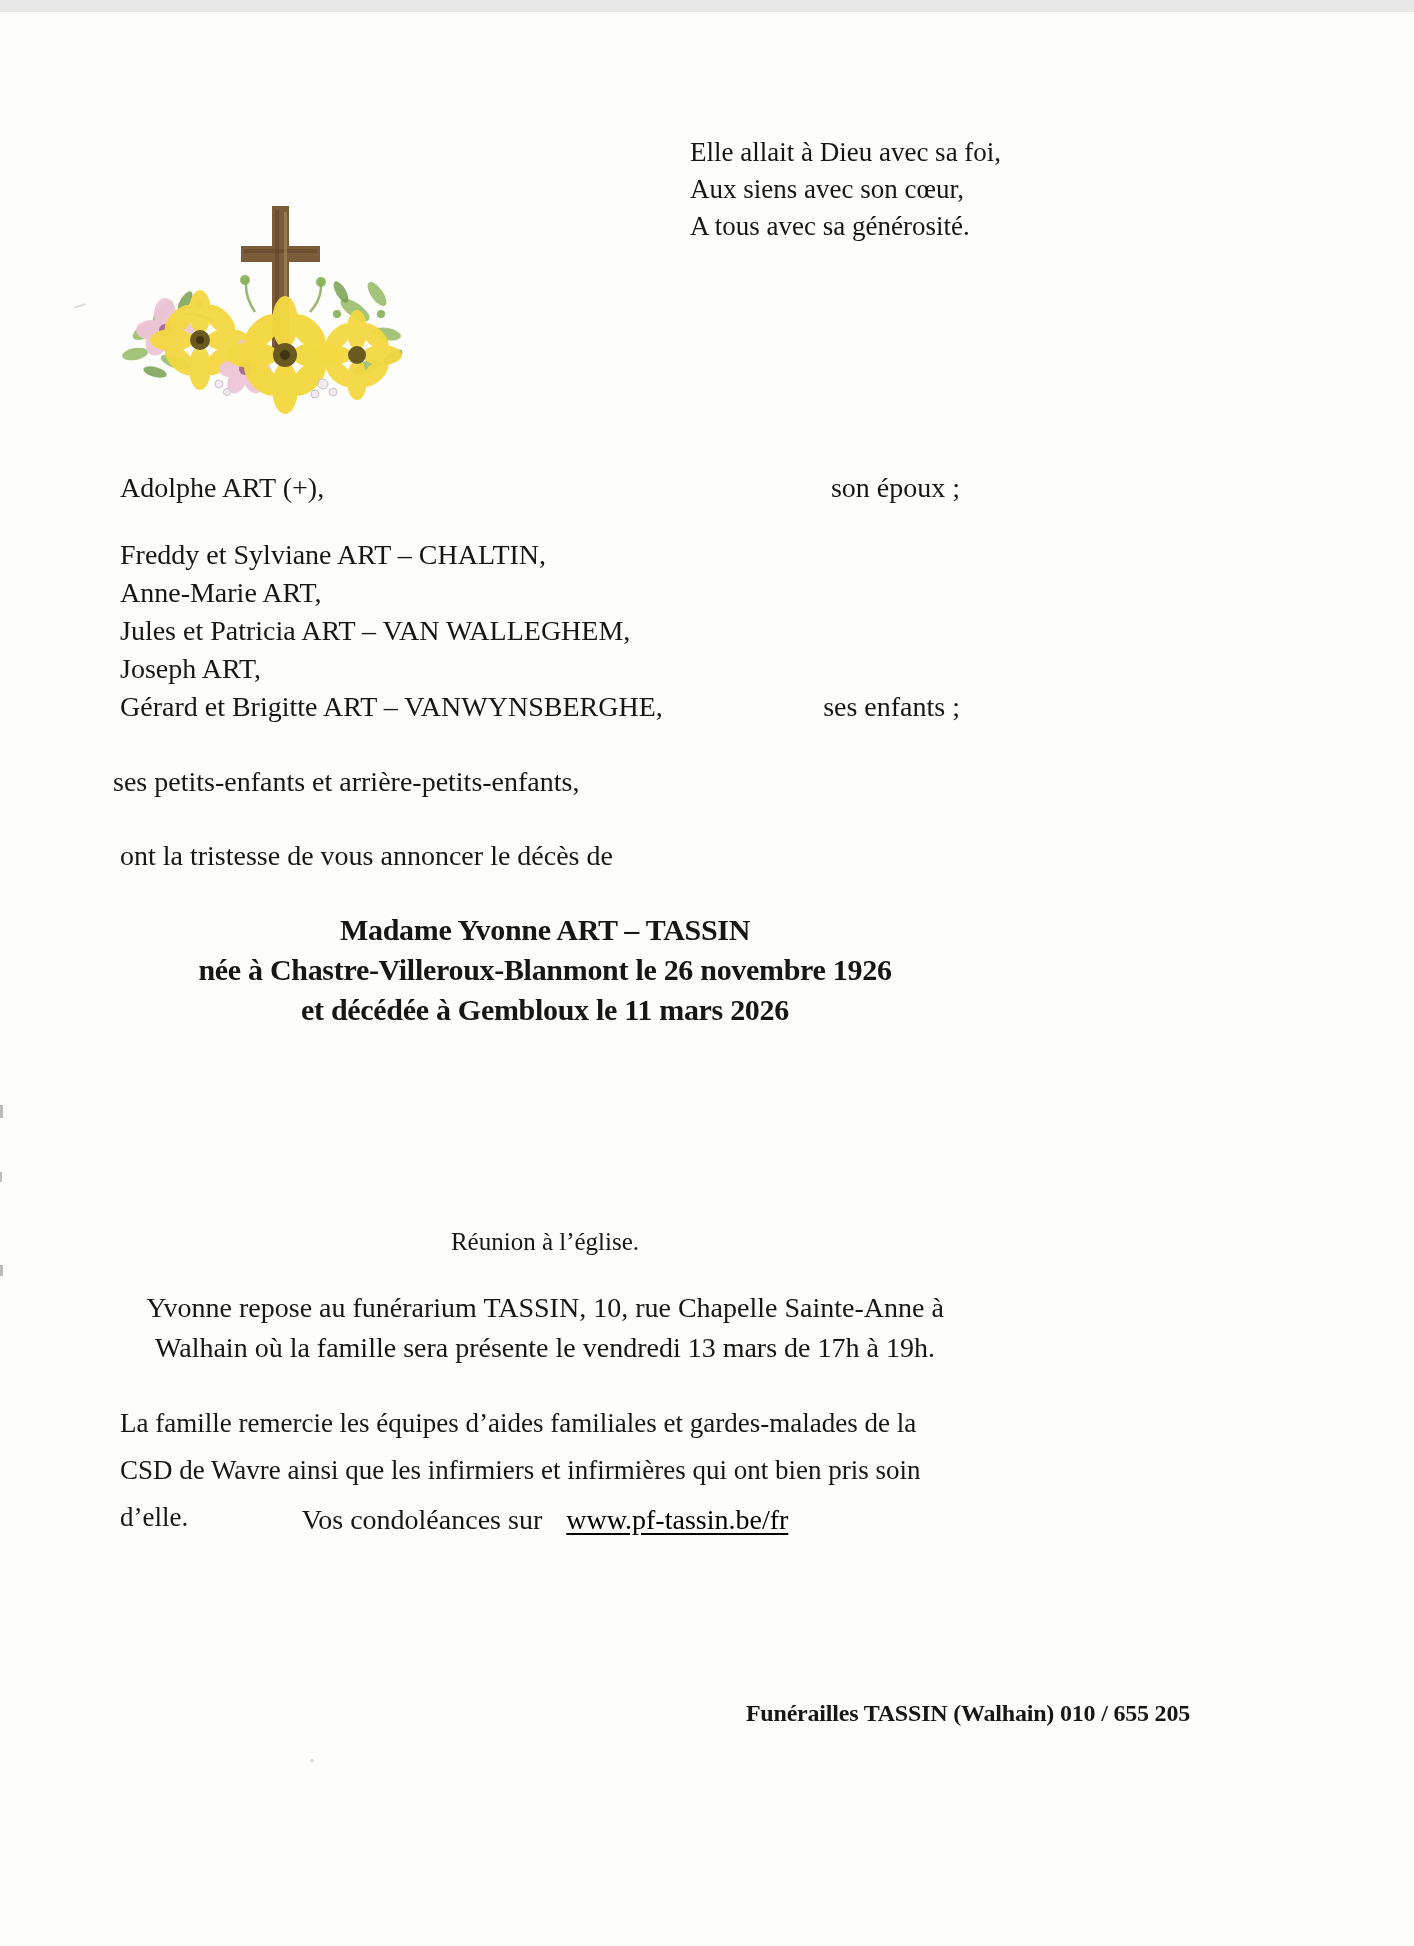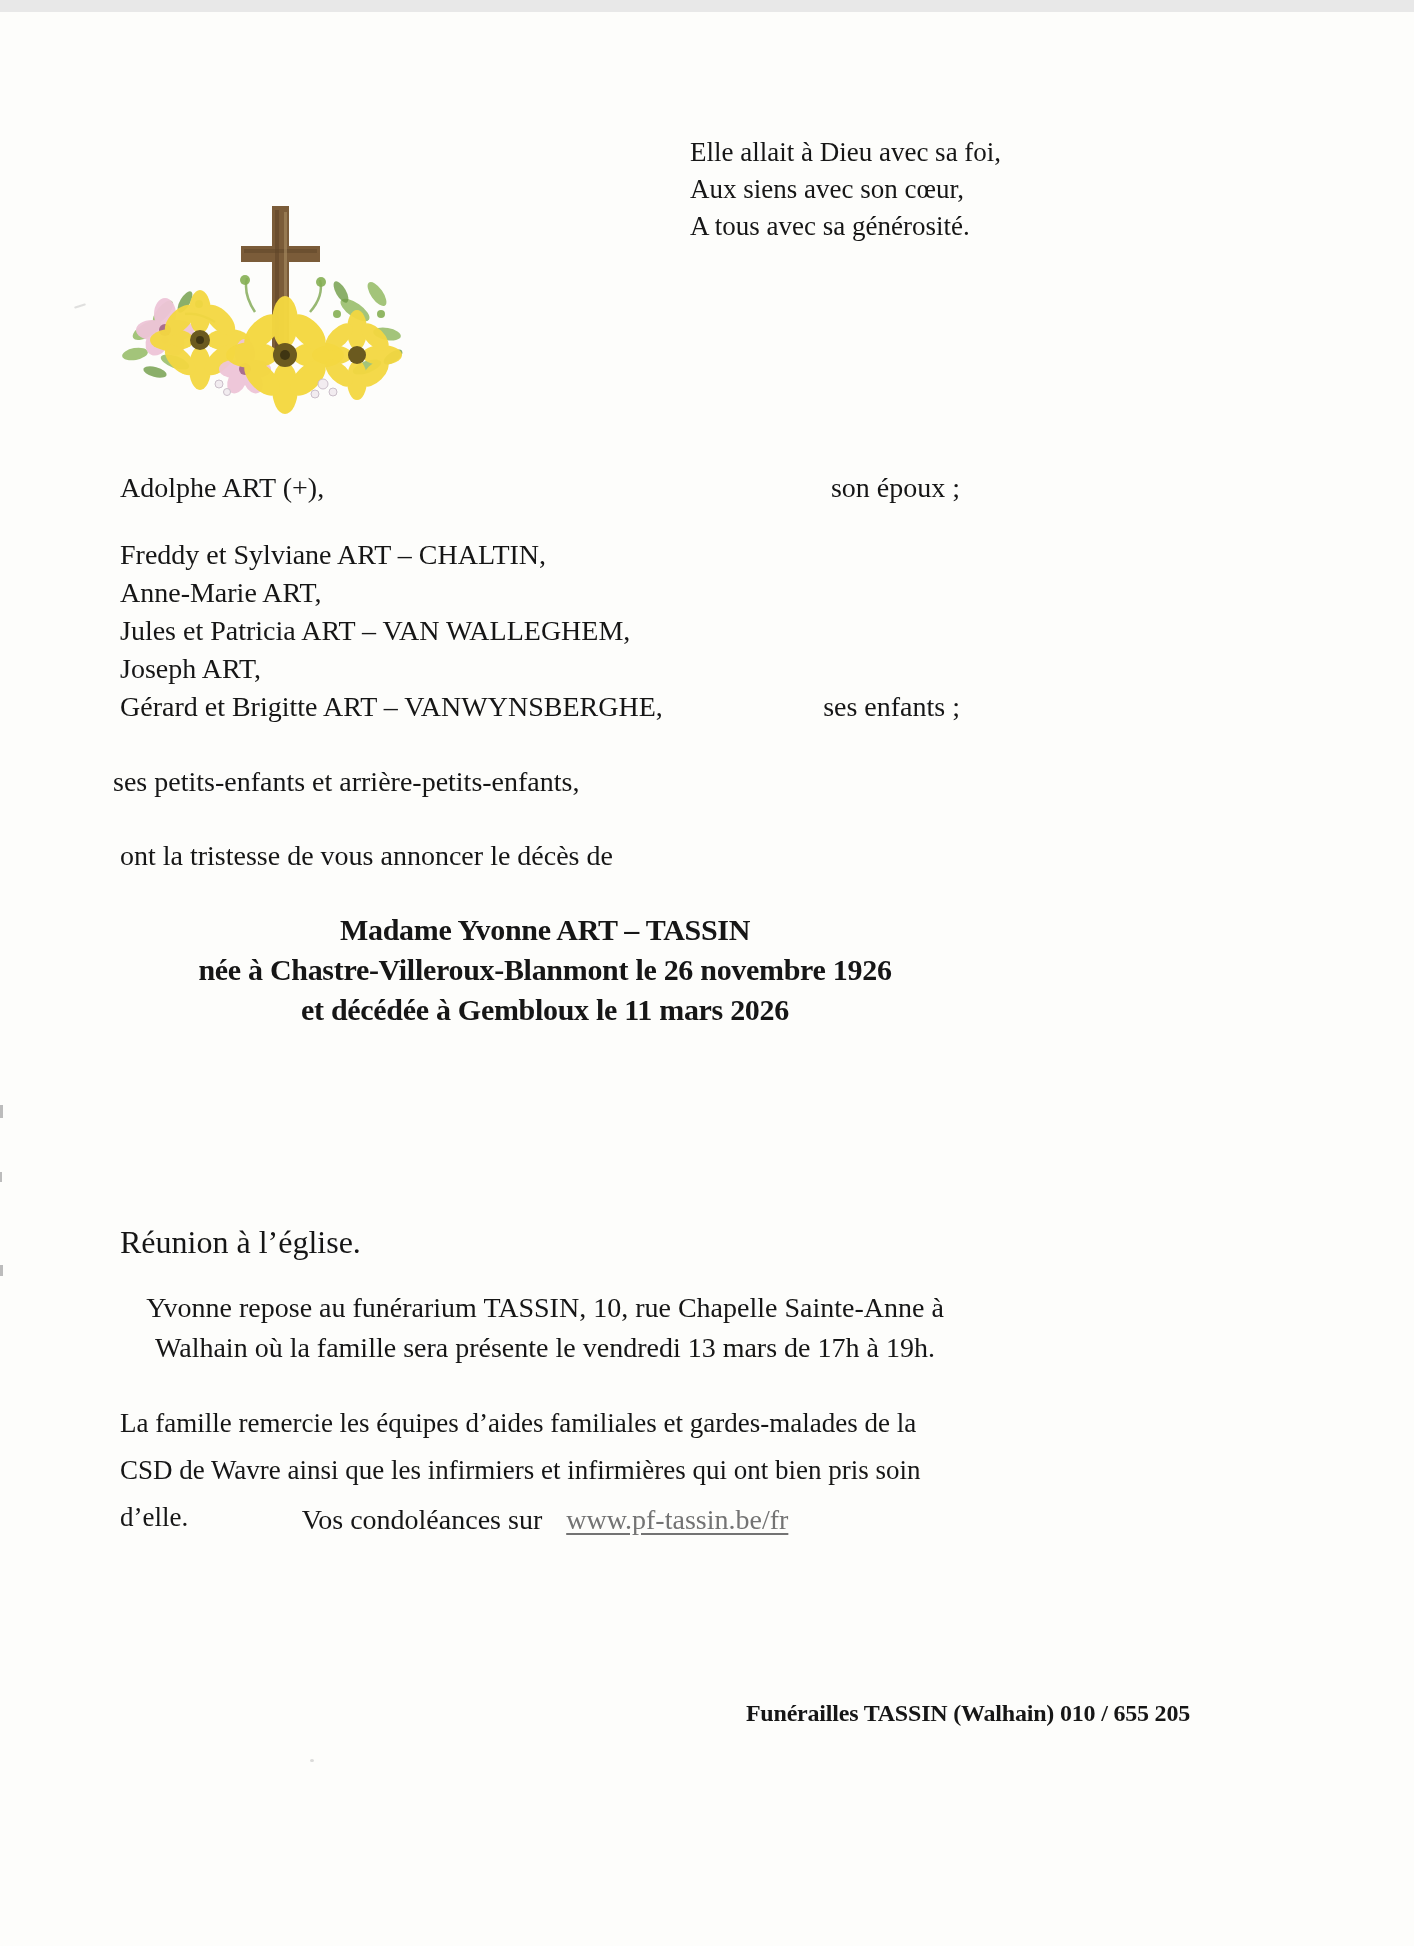--- a/index.html
+++ b/index.html
@@ -49,38 +49,38 @@
     font-size:30px;line-height:40px;
     letter-spacing:-0.3px;
   }
 
   .ceremony{
     left:135px;top:1048px;width:820px;
     text-align:center;font-size:28px;line-height:40px;
   }
   .ceremony .bold{font-weight:bold;}
 
-  .meeting{left:120px;top:1212px;width:850px;font-size:32px;line-height:36px;}
+  .meeting{left:120px;top:1212px;width:850px;text-align:center;font-size:25px;line-height:36px;}
 
   .repose{
     left:145px;top:1276px;width:800px;
     text-align:center;font-size:28px;line-height:40px;
   }
 
   .thanks{
     left:120px;top:1388px;width:850px;
     text-align:left;font-size:27px;line-height:47px;
   }
 
   .condolences{
     left:120px;top:1490px;width:850px;
     text-align:center;font-size:28px;line-height:36px;
   }
   .condolences .site-link{
-    color:#737373;text-decoration:underline;
+    color:#000000;text-decoration:underline;
     text-underline-offset:4px;cursor:pointer;margin-left:24px;
   }
 
   .footer-line{
     right:224px;top:1688px;
     font-size:24px;font-weight:bold;letter-spacing:-0.2px;
   }
 
   
   .artifact{background:#9a9a9a;opacity:.65;}

